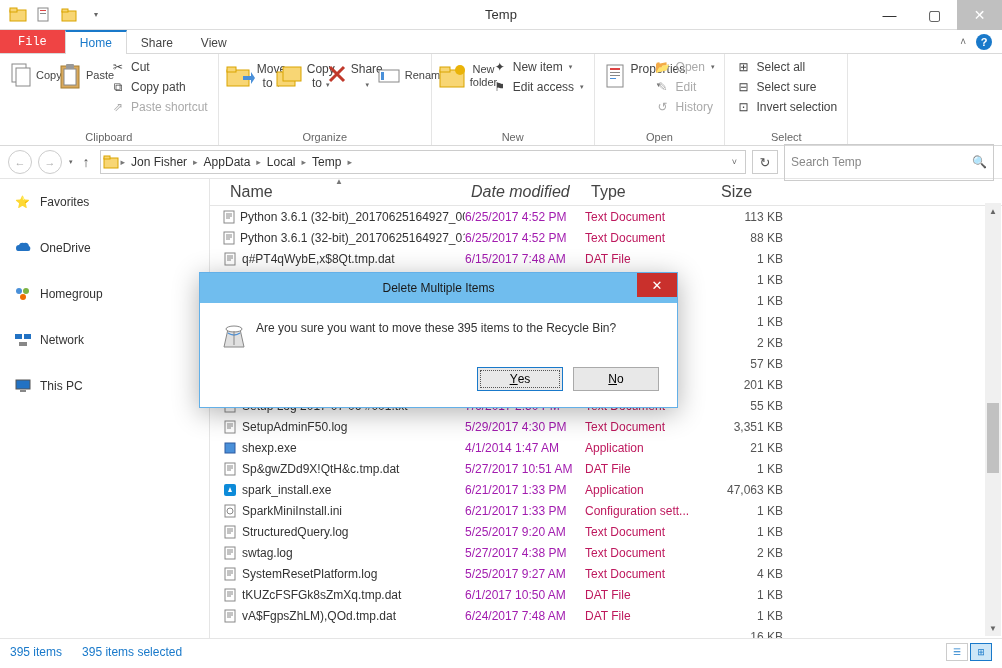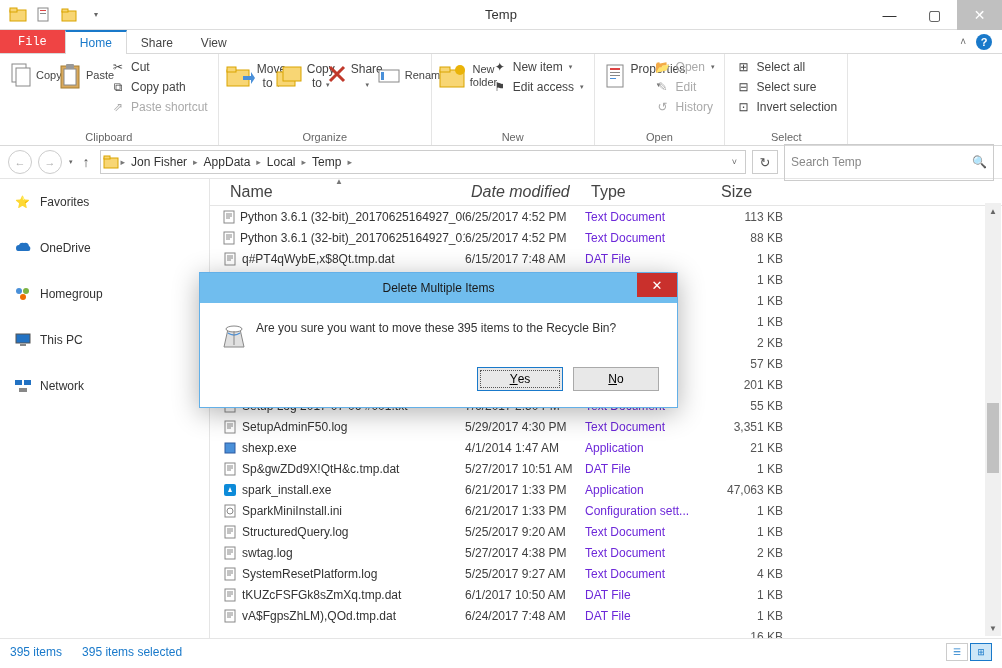--- a/index.html
+++ b/index.html
@@ -59,22 +59,22 @@
 .col-name { width: 255px; padding-left: 20px; }
 .col-date { width: 120px; font-style: italic; }
 .col-type { width: 130px; }
 .col-size { width: 90px; text-align: left; }
 .sort-ind { position: absolute; left: 125px; top: -2px; font-size: 8px; color: #777; }
 
 .rows { overflow-y: hidden; flex: 1; }
 .row { display: flex; align-items: center; padding: 1px 0; height: 21px; }
 .cell { font-size: 12px; color: #333; white-space: nowrap; overflow: hidden; text-overflow: ellipsis; }
 .cell-name { width: 255px; display: flex; align-items: center; gap: 4px; padding-left: 12px; }
-.cell-date { width: 120px; color: #404040; }
-.cell-type { width: 130px; color: #6d28d9; }
+.cell-date { width: 120px; color: #a21caf; }
+.cell-type { width: 130px; color: #be185d; }
 .cell-size { width: 90px; text-align: right; color: #555; padding-right: 22px; }
 .fico { width: 16px; height: 16px; display: flex; align-items: center; justify-content: center; font-size: 11px; }
 
 .scrollbar { position: absolute; right: 1px; top: 24px; bottom: 2px; width: 16px; background: #f0f0f0; }
 .scroll-thumb { position: absolute; left: 2px; right: 2px; top: 200px; height: 70px; background: #c1c1c1; }
 .scroll-arrow { position: absolute; left: 0; right: 0; height: 16px; display: flex; align-items: center; justify-content: center; font-size: 8px; color: #666; }
 
 
 .statusbar { height: 26px; border-top: 1px solid #e5e5e5; display: flex; align-items: center; padding: 0 10px; font-size: 12px; color: #1979ca; gap: 20px; }
 .view-toggles { margin-left: auto; display: flex; gap: 2px; }
@@ -358,35 +358,35 @@
             <circle cx="5" cy="5" r="3" fill="#4a90d9"></circle>
             <circle cx="12" cy="5" r="3" fill="#7cb342"></circle>
             <circle cx="9" cy="11" r="3" fill="#ef6c00"></circle>
           </svg>
         </span>
         <span>Homegroup</span>
       </div>
     <div class="side-item sp">
         <span class="sico">
           <svg width="18" height="16">
-            <rect x="2" y="2" width="14" height="9" fill="#2272c3" stroke="#555"></rect>
-            <rect x="6" y="12" width="6" height="2" fill="#888"></rect>
-          </svg>
-        </span>
-        <span>This PC</span>
-      </div>
-    <div class="side-item sp">
-        <span class="sico">
-          <svg width="18" height="16">
             <rect x="1" y="2" width="7" height="5" fill="#2272c3"></rect>
             <rect x="10" y="2" width="7" height="5" fill="#2272c3"></rect>
             <rect x="5" y="10" width="8" height="4" fill="#888"></rect>
           </svg>
         </span>
         <span>Network</span>
+      </div>
+    <div class="side-item sp">
+        <span class="sico">
+          <svg width="18" height="16">
+            <rect x="2" y="2" width="14" height="9" fill="#2272c3" stroke="#555"></rect>
+            <rect x="6" y="12" width="6" height="2" fill="#888"></rect>
+          </svg>
+        </span>
+        <span>This PC</span>
       </div>
   </div>
 
   <div class="filelist">
     <div class="columns">
       <span class="sort-ind">▲</span>
       <div class="col col-name">Name</div>
       <div class="col col-date">Date modified</div>
       <div class="col col-type">Type</div>
       <div class="col col-size">Size</div>

